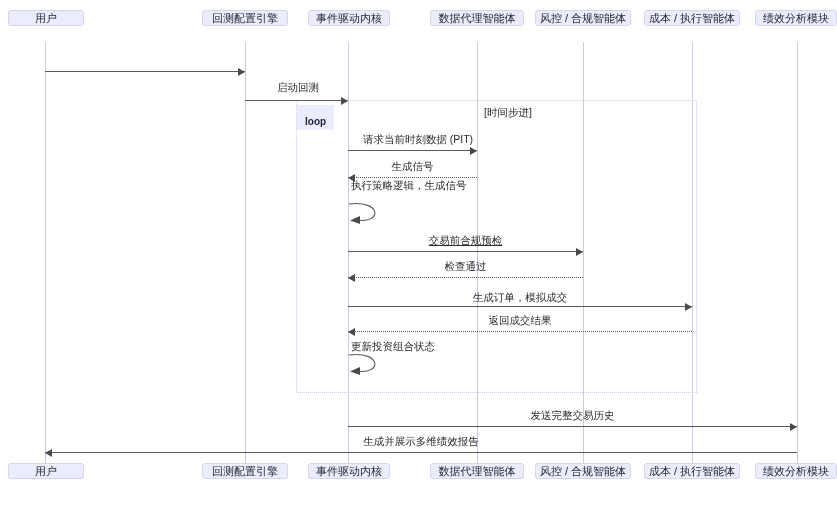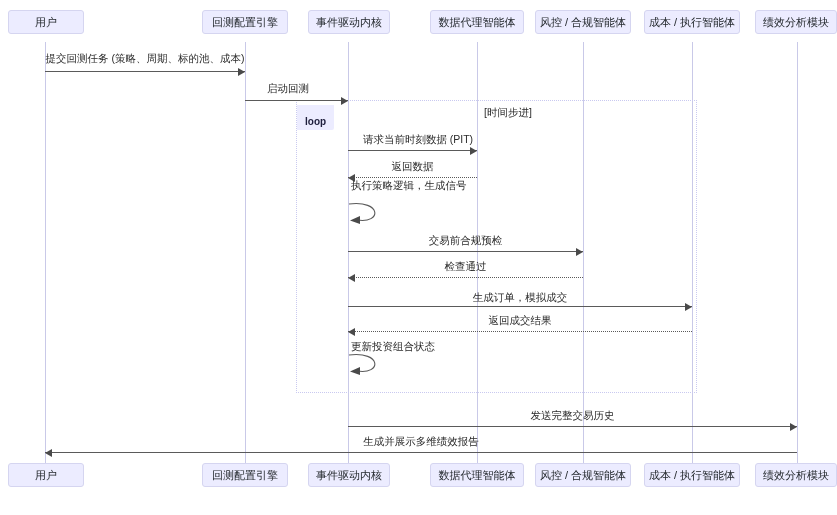--- a/index.html
+++ b/index.html
@@ -20,21 +20,21 @@
     top: 0;
     width: 837px;
     height: 515px;
   }
   .actor-box {
     position: absolute;
     box-sizing: border-box;
     background: #ECECFF;
     border: 1px solid #D5D5F0;
     border-radius: 3px;
-    height: 24px;
+    height: 16px;
     display: flex;
     align-items: center;
     justify-content: center;
   }
   .actor-label {
     font-size: 11px;
     color: #24292e;
     line-height: 1;
     white-space: nowrap;
   }
@@ -154,40 +154,39 @@
       <span class="actor-label">成本 / 执行智能体</span>
     </div>
     <div class="actor-box" style="left: 755px; top: 10px; width: 82px;">
       <span class="actor-label">绩效分析模块</span>
     </div>
     <div class="actor-box" style="left: 755px; top: 463px; width: 82px;">
       <span class="actor-label">绩效分析模块</span>
     </div>
     <div class="msg-line" style="left: 45px; top: 71px; width: 200px;"></div>
     <div class="arrowhead right" style="top: 67.5px; left: 238px;"></div>
-    <div class="msg-label" style="top: 53px; left: 145px; transform: translateX(-50%);">提交回测任务 (策略、周期、标的池、成本)</div>
     <div class="msg-line" style="left: 245px; top: 100px; width: 103px;"></div>
     <div class="arrowhead right" style="top: 96.5px; left: 341px;"></div>
-    <div class="msg-label" style="top: 83px; left: 288px; transform: translateX(-50%);">启动回测</div>
+    <div class="msg-label" style="top: 83px; left: 298px; transform: translateX(-50%); font-family: Liberation Serif, serif;">启动回测</div>
     <div class="msg-line" style="left: 348px; top: 150px; width: 129px;"></div>
     <div class="arrowhead right" style="top: 146.5px; left: 470px;"></div>
     <div class="msg-label" style="top: 134px; left: 418px; transform: translateX(-50%);">请求当前时刻数据 (PIT)</div>
     <div class="msg-line dashed" style="left: 348px; top: 177px; width: 129px;"></div>
     <div class="arrowhead left" style="top: 173.5px; left: 348px;"></div>
-    <div class="msg-label" style="top: 161px; left: 412.5px; transform: translateX(-50%);">返回数据</div>
+    <div class="msg-label" style="top: 161px; left: 412.5px; transform: translateX(-50%);">生成信号</div>
     <div class="self-msg" style="left: 348px; top: 200px;">
       <svg width="42" height="28" viewBox="0 0 42 28">
         <path d="M1 4 C 34 0, 34 24, 9 20" fill="none" stroke="#5a5a5a" stroke-width="1.1"></path>
         <polygon points="12,16 2,20.5 12,24" fill="#4a4a4a"></polygon>
       </svg>
     </div>
     <div class="msg-label" style="left: 351px; top: 180px;">执行策略逻辑，生成信号</div>
     <div class="msg-line" style="left: 348px; top: 251px; width: 235px;"></div>
     <div class="arrowhead right" style="top: 247.5px; left: 576px;"></div>
-    <div class="msg-label" style="top: 235px; left: 465.5px; transform: translateX(-50%);">交易前合规预检</div>
+    <div class="msg-label" style="top: 235px; left: 465.5px; transform: translateX(-50%); text-decoration: underline;">交易前合规预检</div>
     <div class="msg-line dashed" style="left: 348px; top: 277px; width: 235px;"></div>
     <div class="arrowhead left" style="top: 273.5px; left: 348px;"></div>
     <div class="msg-label" style="top: 261px; left: 465.5px; transform: translateX(-50%);">检查通过</div>
     <div class="msg-line" style="left: 348px; top: 306px; width: 344px;"></div>
     <div class="arrowhead right" style="top: 302.5px; left: 685px;"></div>
     <div class="msg-label" style="top: 292px; left: 520px; transform: translateX(-50%);">生成订单，模拟成交</div>
     <div class="msg-line dashed" style="left: 348px; top: 331px; width: 344px;"></div>
     <div class="arrowhead left" style="top: 327.5px; left: 348px;"></div>
     <div class="msg-label" style="top: 315px; left: 520px; transform: translateX(-50%); text-align: center;">返回成交结果</div>
     <div class="self-msg" style="left: 348px; top: 351px;">

